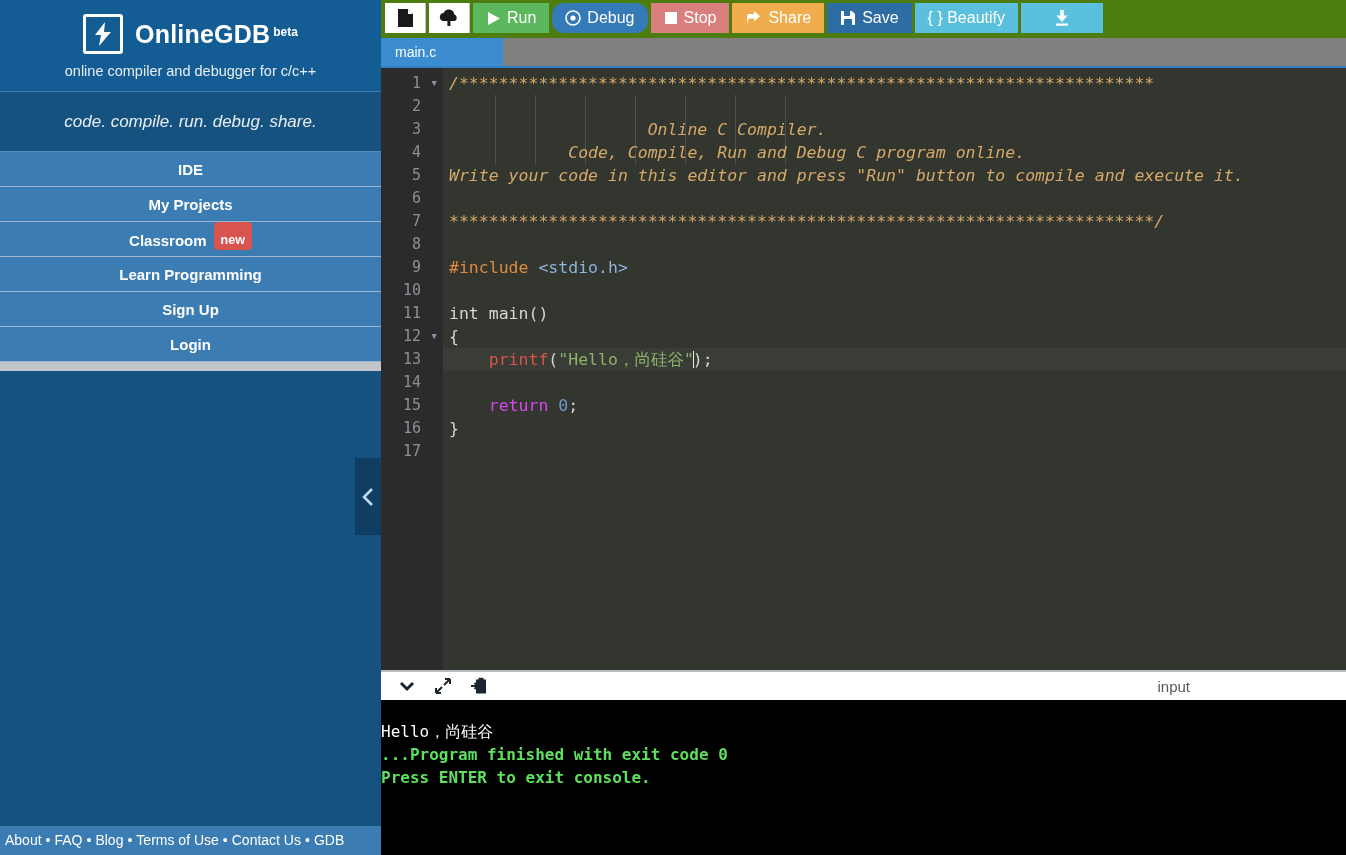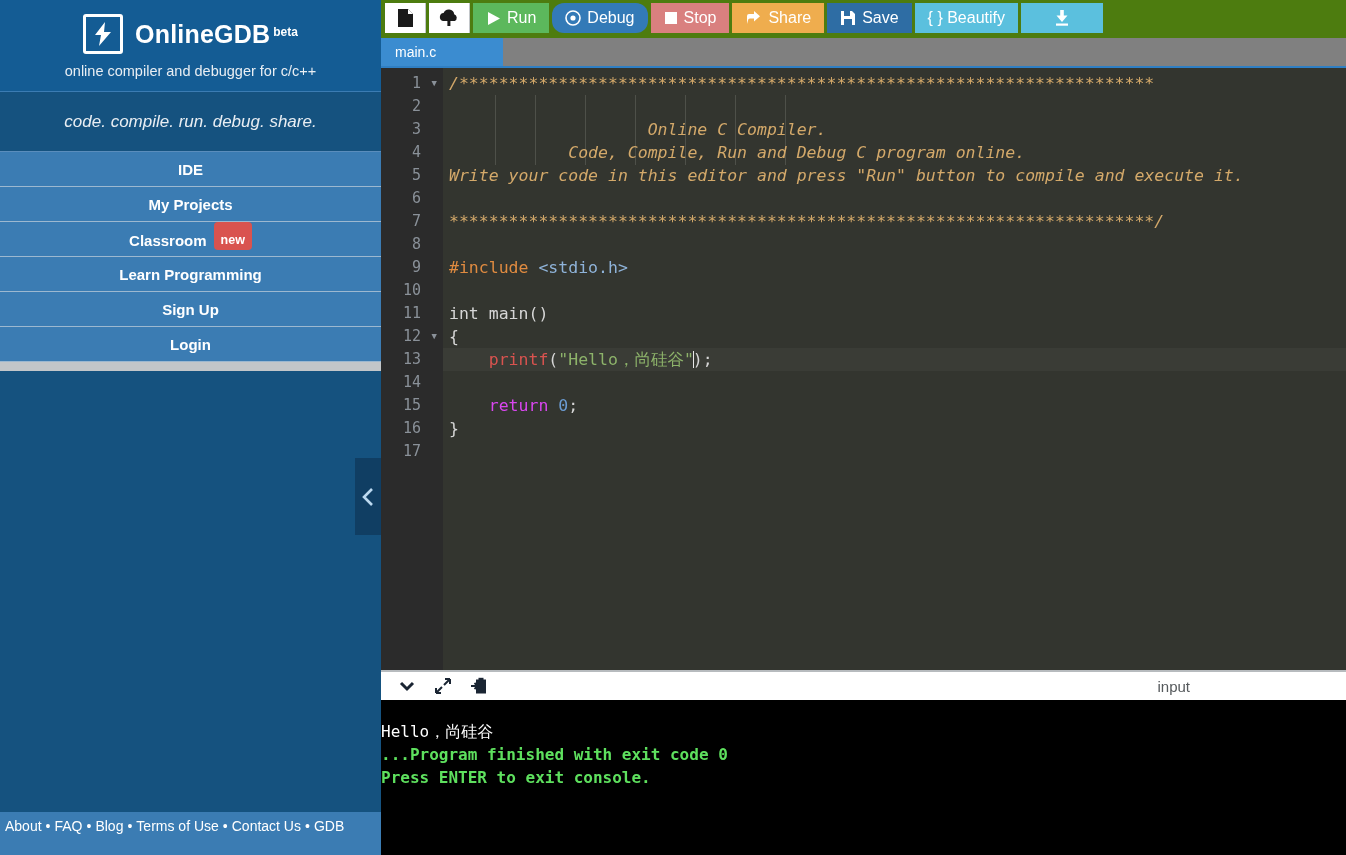--- a/index.html
+++ b/index.html
@@ -77,21 +77,21 @@
     margin-left: 7px;
     line-height: 1;
     vertical-align: 2px;
   }
   .nav-sep { height: 9px; background: #c2c6c9; }
   .sidebar-body { flex: 1; background: #15527f; }
   #footer {
     background: #3b7cb3;
     color: #ffffff;
     font-size: 14px;
-    padding: 6px 0 21px 5px;
+    padding: 6px 0 7px 5px;
     white-space: nowrap;
   }
   #footer a { color: #fff; text-decoration: none; cursor: pointer; }
   .dot { margin: 0 4px; }
 
   
   #collapse-handle {
     position: absolute;
     left: 355px; top: 458px;
     width: 26px; height: 77px;

